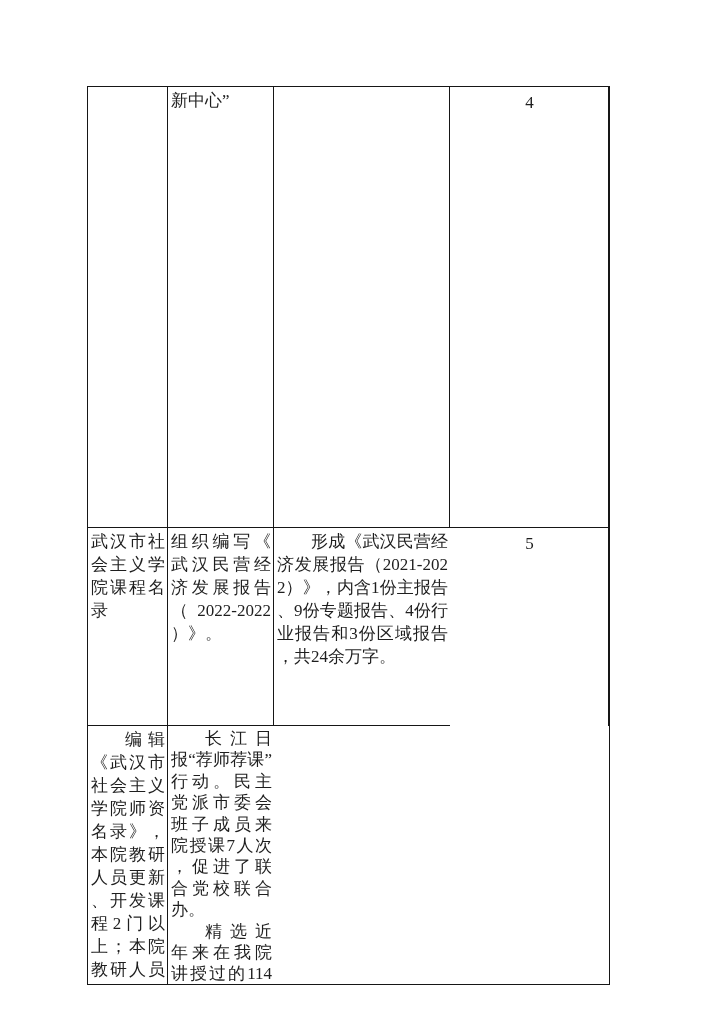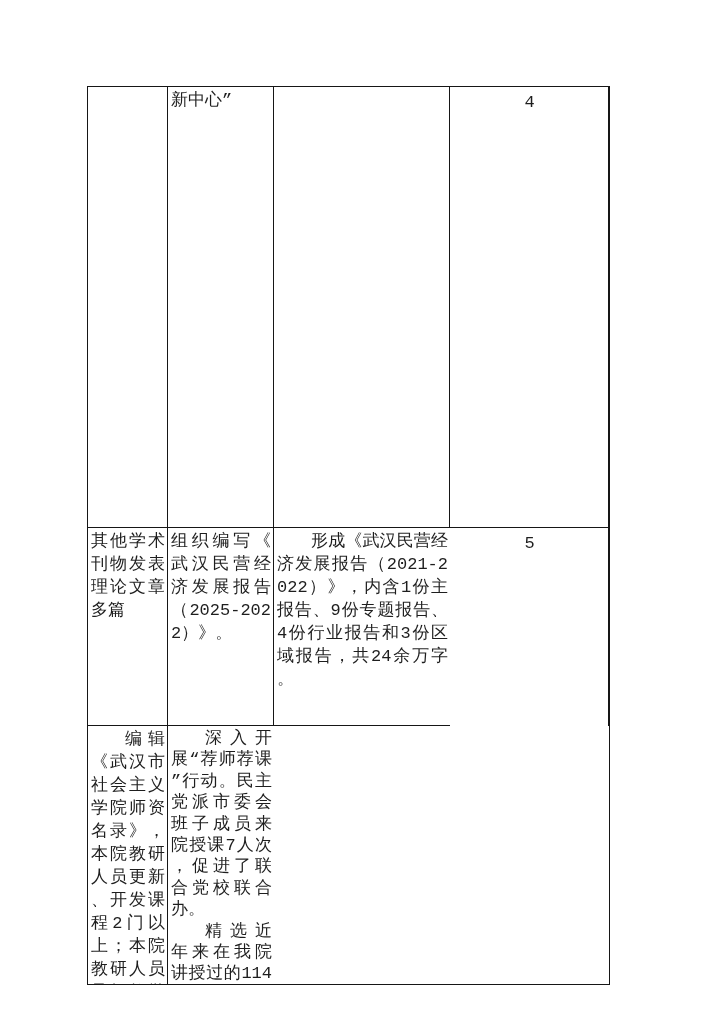--- a/index.html
+++ b/index.html
@@ -6,21 +6,21 @@
     margin: 0;
     padding: 0;
     background: #f2f2f2;
   }
   .page {
     position: relative;
     width: 720px;
     height: 1019px;
     margin: 0 auto;
     background: #ffffff;
-    font-family: Liberation Mono, monospace;
+    font-family: Liberation Serif, serif;
     color: #1e1e1e;
     overflow: hidden;
   }
   .doc-table {
     position: absolute;
     left: 87px;
     top: 86px;
     width: 523px;
     height: 899px;
     box-sizing: border-box;
@@ -60,32 +60,32 @@
   <div class="doc-table">
 
     <div class="cell seq row1"></div>
     <div class="cell row1">
       <p>新中心”</p>
     </div>
     <div class="cell row1"></div>
 
     <div class="cell seq row2">4</div>
     <div class="cell row2">
-      <p>其他学术刊物发表理论文章多篇</p>
+      <p>武汉市社会主义学院课程名录</p>
     </div>
     <div class="cell row2">
-      <p>组织编写《武汉民营经济发展报告（2025-2022）》。</p>
+      <p>组织编写《武汉民营经济发展报告（2022-2022）》。</p>
     </div>
     <div class="cell col-last row2">
       <p class="indent">形成《武汉民营经济发展报告（2021-2022）》，内含1份主报告、9份专题报告、4份行业报告和3份区域报告，共24余万字。</p>
     </div>
 
     <div class="cell seq row-last row3">5</div>
     <div class="cell row-last row3">
       <p class="indent">编辑《武汉市社会主义学院师资名录》，本院教研人员更新、开发课程2门以上；本院教研人员承担教学任务5次以上，学员满意度90%以上。</p>
     </div>
     <div class="cell col-last row-last row3 tight">
-      <p class="indent">深入开展“荐师荐课”行动。民主党派市委会班子成员来院授课7人次，促进了联合党校联合办。</p>
+      <p class="indent">长江日报“荐师荐课”行动。民主党派市委会班子成员来院授课7人次，促进了联合党校联合办。</p>
       <p class="indent">精选近年来在我院讲授过的114门课程，分七大类汇编成《武汉市社会主义学院课程名录》。精选中青年优秀教师28位，汇编成《武汉市社</p>
     </div>
 
   </div>
 </div>
 
 </body></html>

